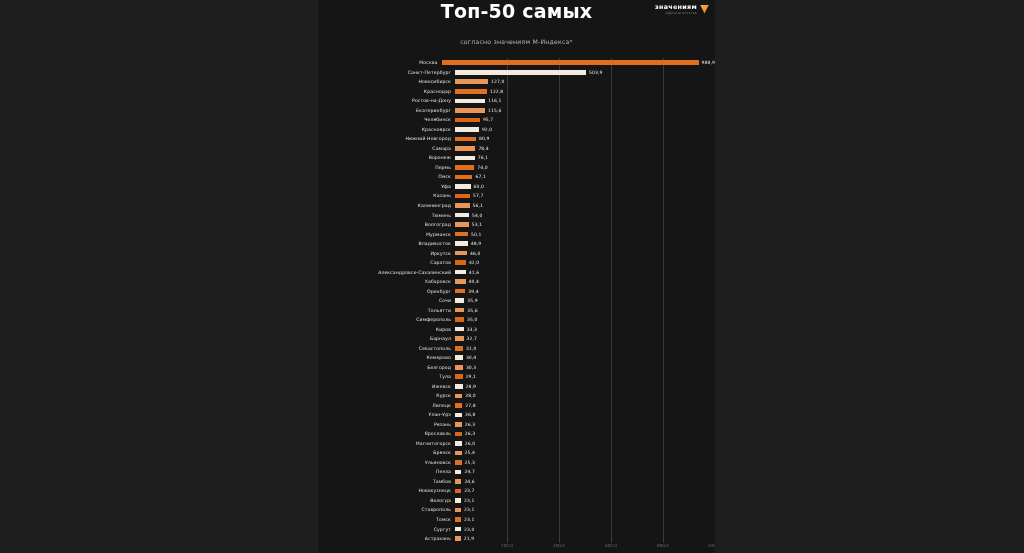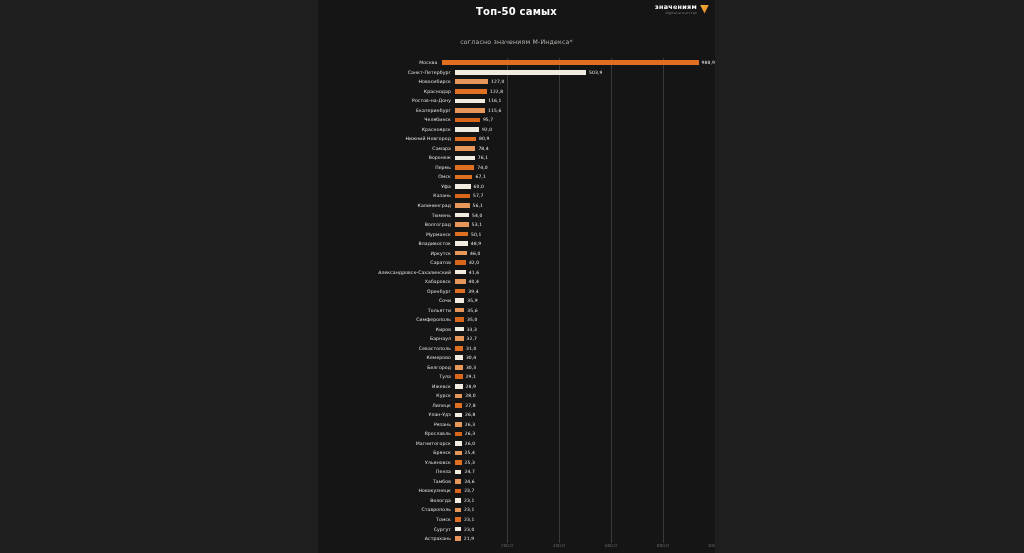--- a/index.html
+++ b/index.html
@@ -44,21 +44,21 @@
     position: relative;
     height: 56px;
   }
   #title {
     position: absolute;
     left: 0;
     right: 0;
     top: 4px;
     text-align: center;
     color: #ffffff;
-    font-size: 10px;
+    font-size: 19px;
     font-weight: bold;
     line-height: 15px;
     letter-spacing: 0.2px;
   }
   #title .line { display: block; }
   #subtitle {
     position: absolute;
     left: 0;
     right: 0;
     top: 38px;

